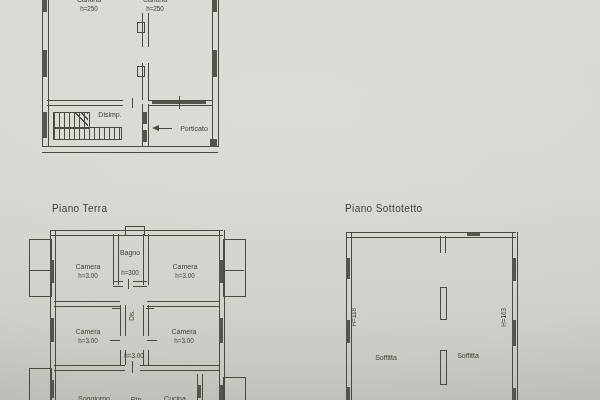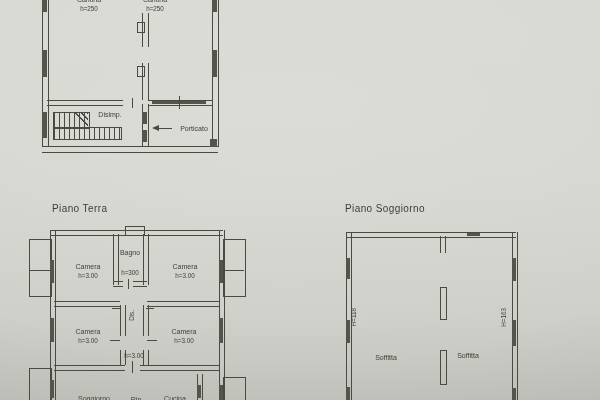--- a/index.html
+++ b/index.html
@@ -138,21 +138,21 @@
   </div>
   <div class="lbl" style="left:164px;top:327px;width:40px">
     <div>Camera</div>
     <div class="sub">h=3.00</div>
   </div>
   <div class="lbl sub" style="left:122px;top:351px;width:24px">h=3.00</div>
   <div class="lbl" style="left:72px;top:394px;width:44px">Soggiorno</div>
   <div class="lbl" style="left:130px;top:395px;width:14px">Rip.</div>
   <div class="lbl" style="left:158px;top:394px;width:34px">Cucina</div>
 
-  <div class="title" style="left:345px;top:203px">Piano Soggiorno</div>
+  <div class="title" style="left:345px;top:203px">Piano Sottotetto</div>
   <div class="hwall" style="left:346px;top:232px;width:170px;height:4px"></div>
   <div class="vwall" style="left:346px;top:232px;width:4px;height:168px"></div>
   <div class="vwall" style="left:512px;top:232px;width:4px;height:168px"></div>
   <div class="vwall" style="left:440px;top:236px;width:4px;height:17px"></div>
   <div class="win" style="left:467px;top:233px;width:13px;height:3px"></div>
 
   <div class="win" style="left:346px;top:258px;width:4px;height:21px"></div>
   <div class="win" style="left:346px;top:320px;width:4px;height:23px"></div>
   <div class="win" style="left:346px;top:387px;width:4px;height:13px"></div>
   <div class="win" style="left:512px;top:258px;width:4px;height:23px"></div>

